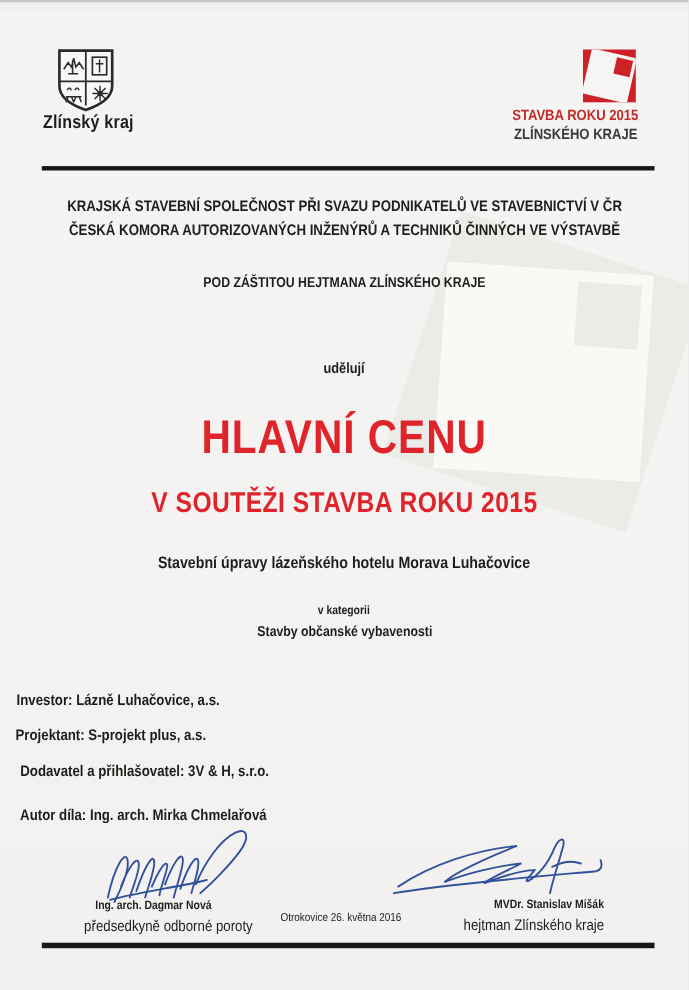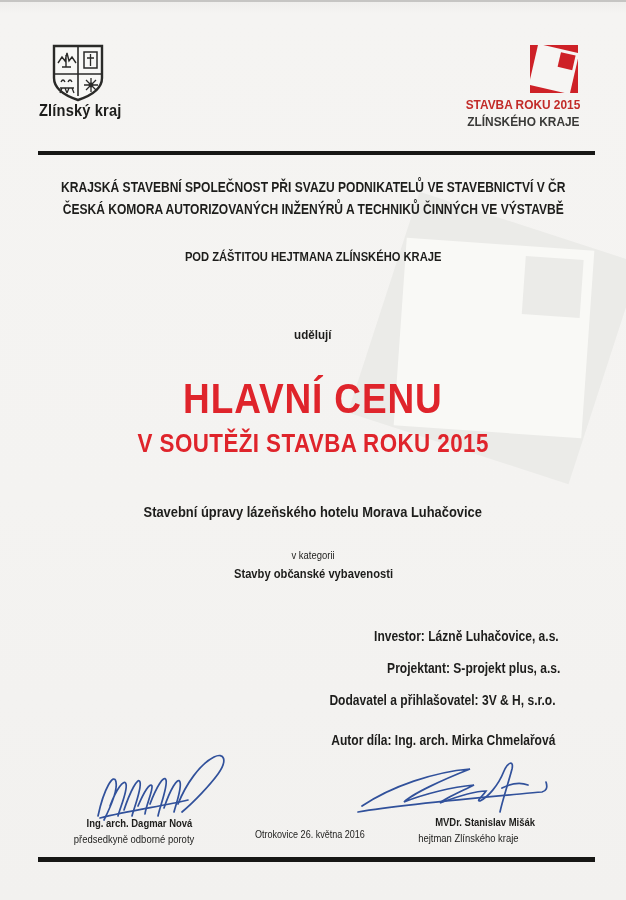--- a/index.html
+++ b/index.html
@@ -3,21 +3,21 @@
 <meta charset="utf-8">
 <style>
   html,body{margin:0;padding:0;background:#e8e7e5;}
   .page{
     position:relative;width:626px;height:900px;margin:0 auto;overflow:hidden;
     background:linear-gradient(180deg,#eeedeb 0,#f5f4f2 14px,#f4f3f1 55%,#f2f1ef 100%);
     font-family:"Liberation Sans",sans-serif;color:#1d1d1b;
   }
   .page::before{content:"";position:absolute;left:0;top:0;right:0;height:2px;background:#c6c5c3;}
   .abs{position:absolute;}
-  .ctr{left:15px;width:596px;text-align:center;white-space:nowrap;}
+  .ctr{left:15px;width:596px;text-align:center;white-space:nowrap;font-weight:bold;}
   .cond{display:inline-block;transform:scaleX(0.86);transform-origin:center;white-space:nowrap;}
   .cond-l{display:inline-block;transform:scaleX(0.86);transform-origin:left center;white-space:nowrap;}
   .cond-r{display:inline-block;transform:scaleX(0.88);transform-origin:right center;white-space:nowrap;}
 
   
   .wm{left:378px;top:222px;width:232px;height:232px;transform:rotate(18deg);background:#ebebe8;}
   .wm-white{position:absolute;left:22px;top:22px;width:188px;height:188px;transform:rotate(-14deg);background:#f9f9f6;}
   .wm-small{position:absolute;right:10px;top:10px;width:58px;height:58px;background:#ebebe8;}
 
   
@@ -34,37 +34,37 @@
   .rule{left:38px;width:557px;background:#171715;}
   .rule-top{top:151px;height:4px;}
   .rule-bottom{top:857px;height:5px;}
 
   .org1{top:179px;font-size:14px;font-weight:bold;}
   .org2{top:201px;font-size:14px;font-weight:bold;}
   .patronage{top:249px;font-size:13px;font-weight:bold;}
   .verb{top:291px;font-size:13.5px;font-weight:bold;margin-top:36px;}
 
   .title{top:374px;font-size:43px;font-weight:bold;color:#df242b;letter-spacing:1px;text-align:center;}
-  .subtitle{top:428px;font-size:26px;font-weight:bold;color:#df242b;letter-spacing:0.5px;}
+  .subtitle{top:441px;font-size:26px;font-weight:bold;color:#df242b;letter-spacing:0.5px;}
 
   .project{top:503px;font-size:15px;font-weight:bold;}
   .cat-label{top:549px;font-size:11px;}
   .cat-name{top:566px;font-size:13px;font-weight:bold;text-align:center;}
 
-  .detail{font-size:14px;font-weight:bold;left:0;width:574px;text-align:right;}
+  .detail{font-size:14px;font-weight:bold;left:0;width:574px;text-align:left;}
   .d0{top:628px;} .d1{top:660px;} .d2{top:692px;} .d3{top:732px;}
 
   .sig-left{left:88px;top:752px;}
   .sig-right{left:348px;top:758px;}
   .foot-name{font-size:11px;font-weight:bold;text-align:center;white-space:nowrap;}
-  .foot-role{font-size:11px;text-align:left;white-space:nowrap;}
+  .foot-role{font-size:14px;text-align:right;white-space:nowrap;}
   .fl-name{left:64px;top:817px;width:150px;}
   .fl-role{left:64px;top:833px;width:150px;}
   .date{left:230px;top:828px;width:160px;font-size:10.5px;text-align:center;white-space:nowrap;}
-  .fr-name{left:410px;top:816px;width:150px;}
+  .fr-name{left:424px;top:816px;width:150px;}
   .fr-role{left:410px;top:832px;width:150px;}
 </style>
 </head>
 <body>
 
 <div class="page">
 
   <div class="abs wm">
     <div class="wm-white">
       <div class="wm-small"></div>

